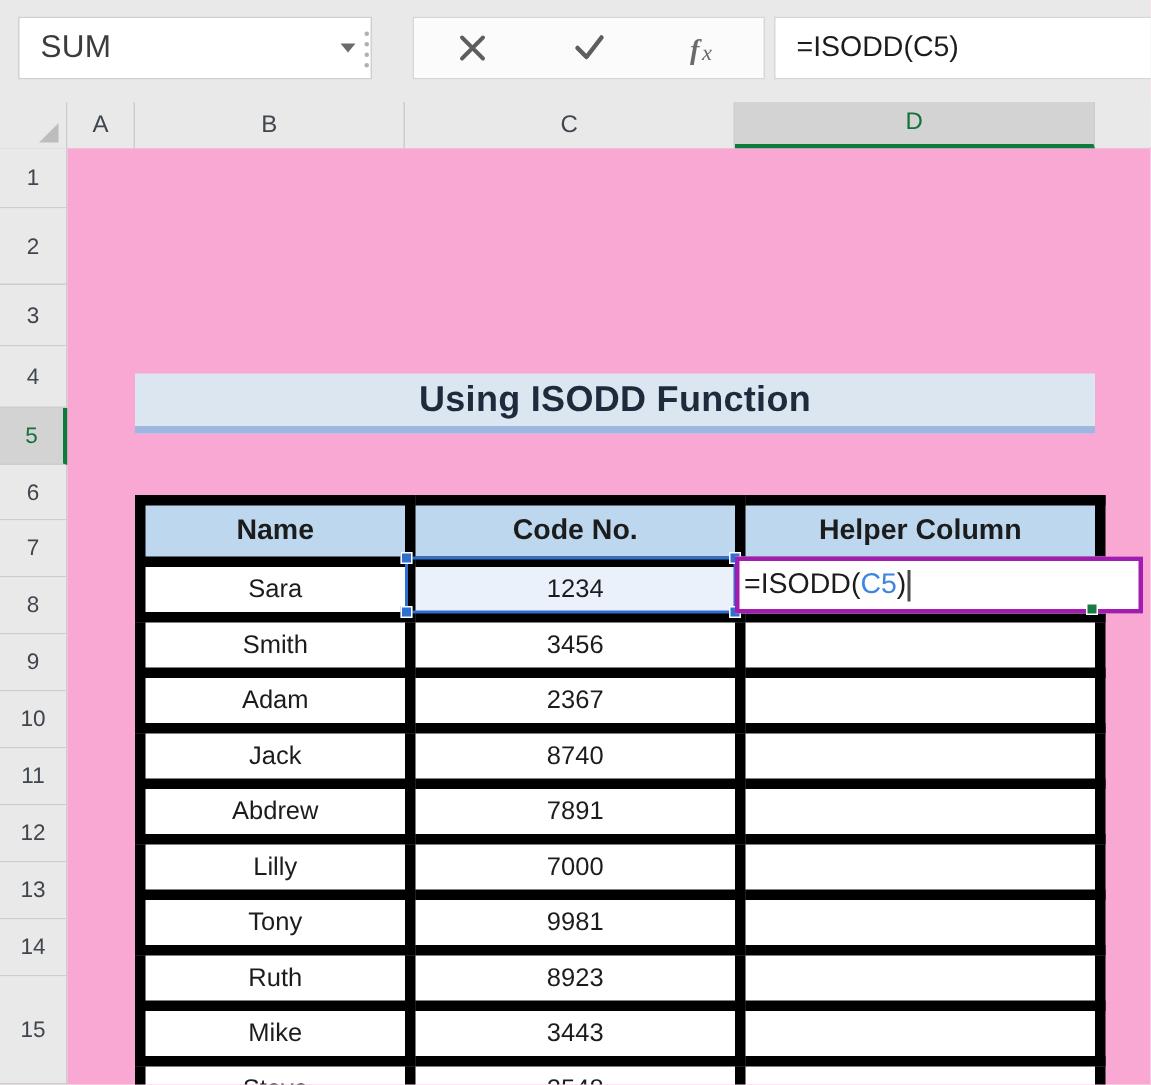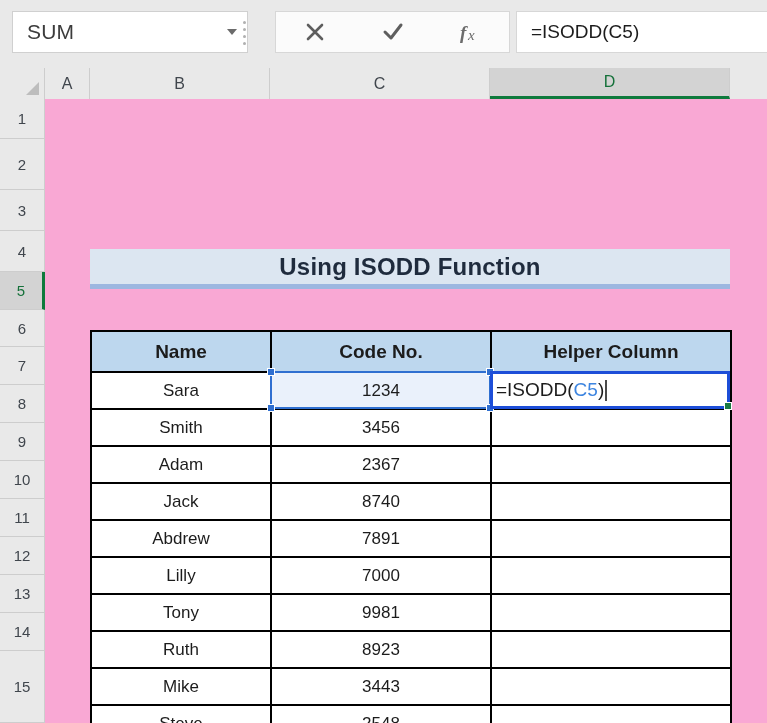--- a/index.html
+++ b/index.html
@@ -146,21 +146,21 @@
 
   
   .dtable {
     position: absolute;
     left: 45px; top: 231px;
     width: 640px;
     border-collapse: collapse;
     table-layout: fixed;
   }
   .dtable td {
-    border: 2px solid #000000;
+    border: 7px solid #000000;
     height: 37px;
     text-align: center;
     vertical-align: middle;
     font-size: 17px;
     color: #1c1c1c;
     padding: 0;
     background: #ffffff;
   }
   .dtable tr.hdr td {
     background: #bdd7ee;
@@ -191,22 +191,22 @@
   }
   .ref-box .h.tl { left: -5px; top: -5px; }
   .ref-box .h.tr { right: -5px; top: -5px; }
   .ref-box .h.bl { left: -5px; bottom: -5px; }
   .ref-box .h.br { right: -5px; bottom: -5px; }
 
   
   .edit-box {
     position: absolute;
     left: 445px; top: 272px;
-    width: 240px; height: 38px;
-    border: 3px solid #1d4ed8;
+    width: 272px; height: 38px;
+    border: 3px solid #a21caf;
     background: #ffffff;
     display: flex; align-items: center;
     padding-left: 3px;
     font-size: 19px;
     color: #1c1c1c;
     white-space: nowrap;
   }
   .edit-box .ref-blue { color: #3d85e0; }
   .caret {
     display: inline-block;

